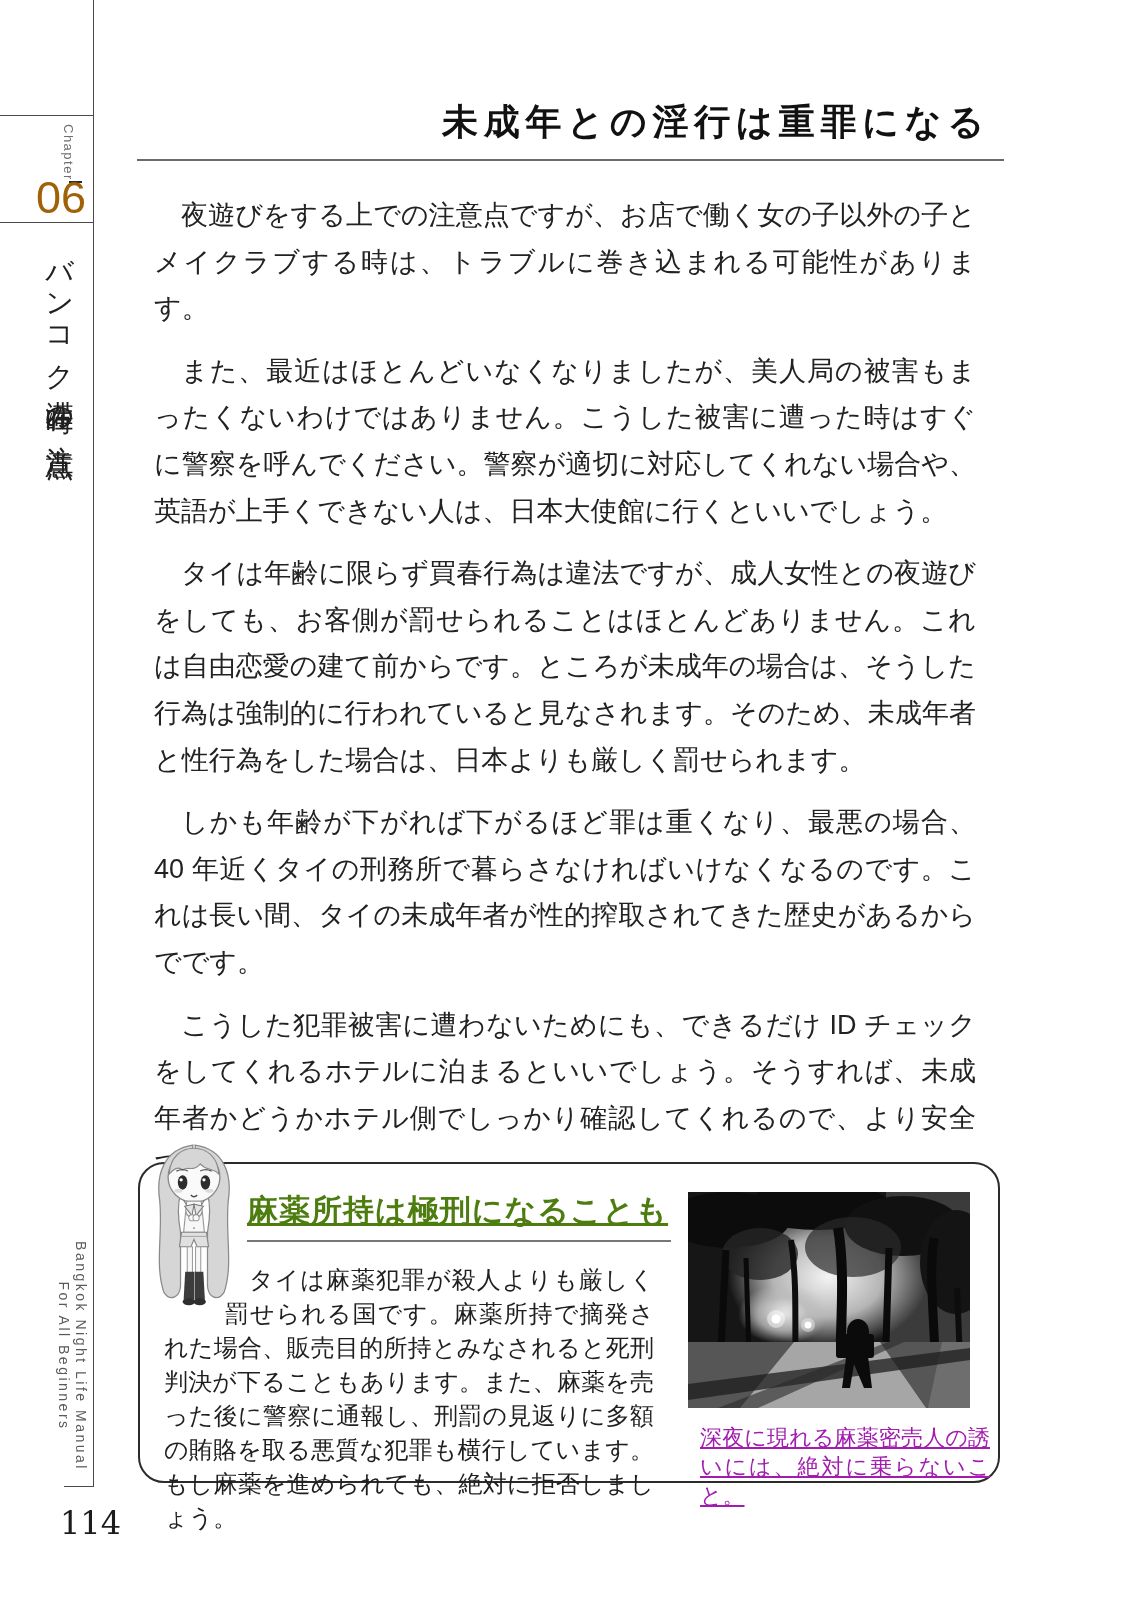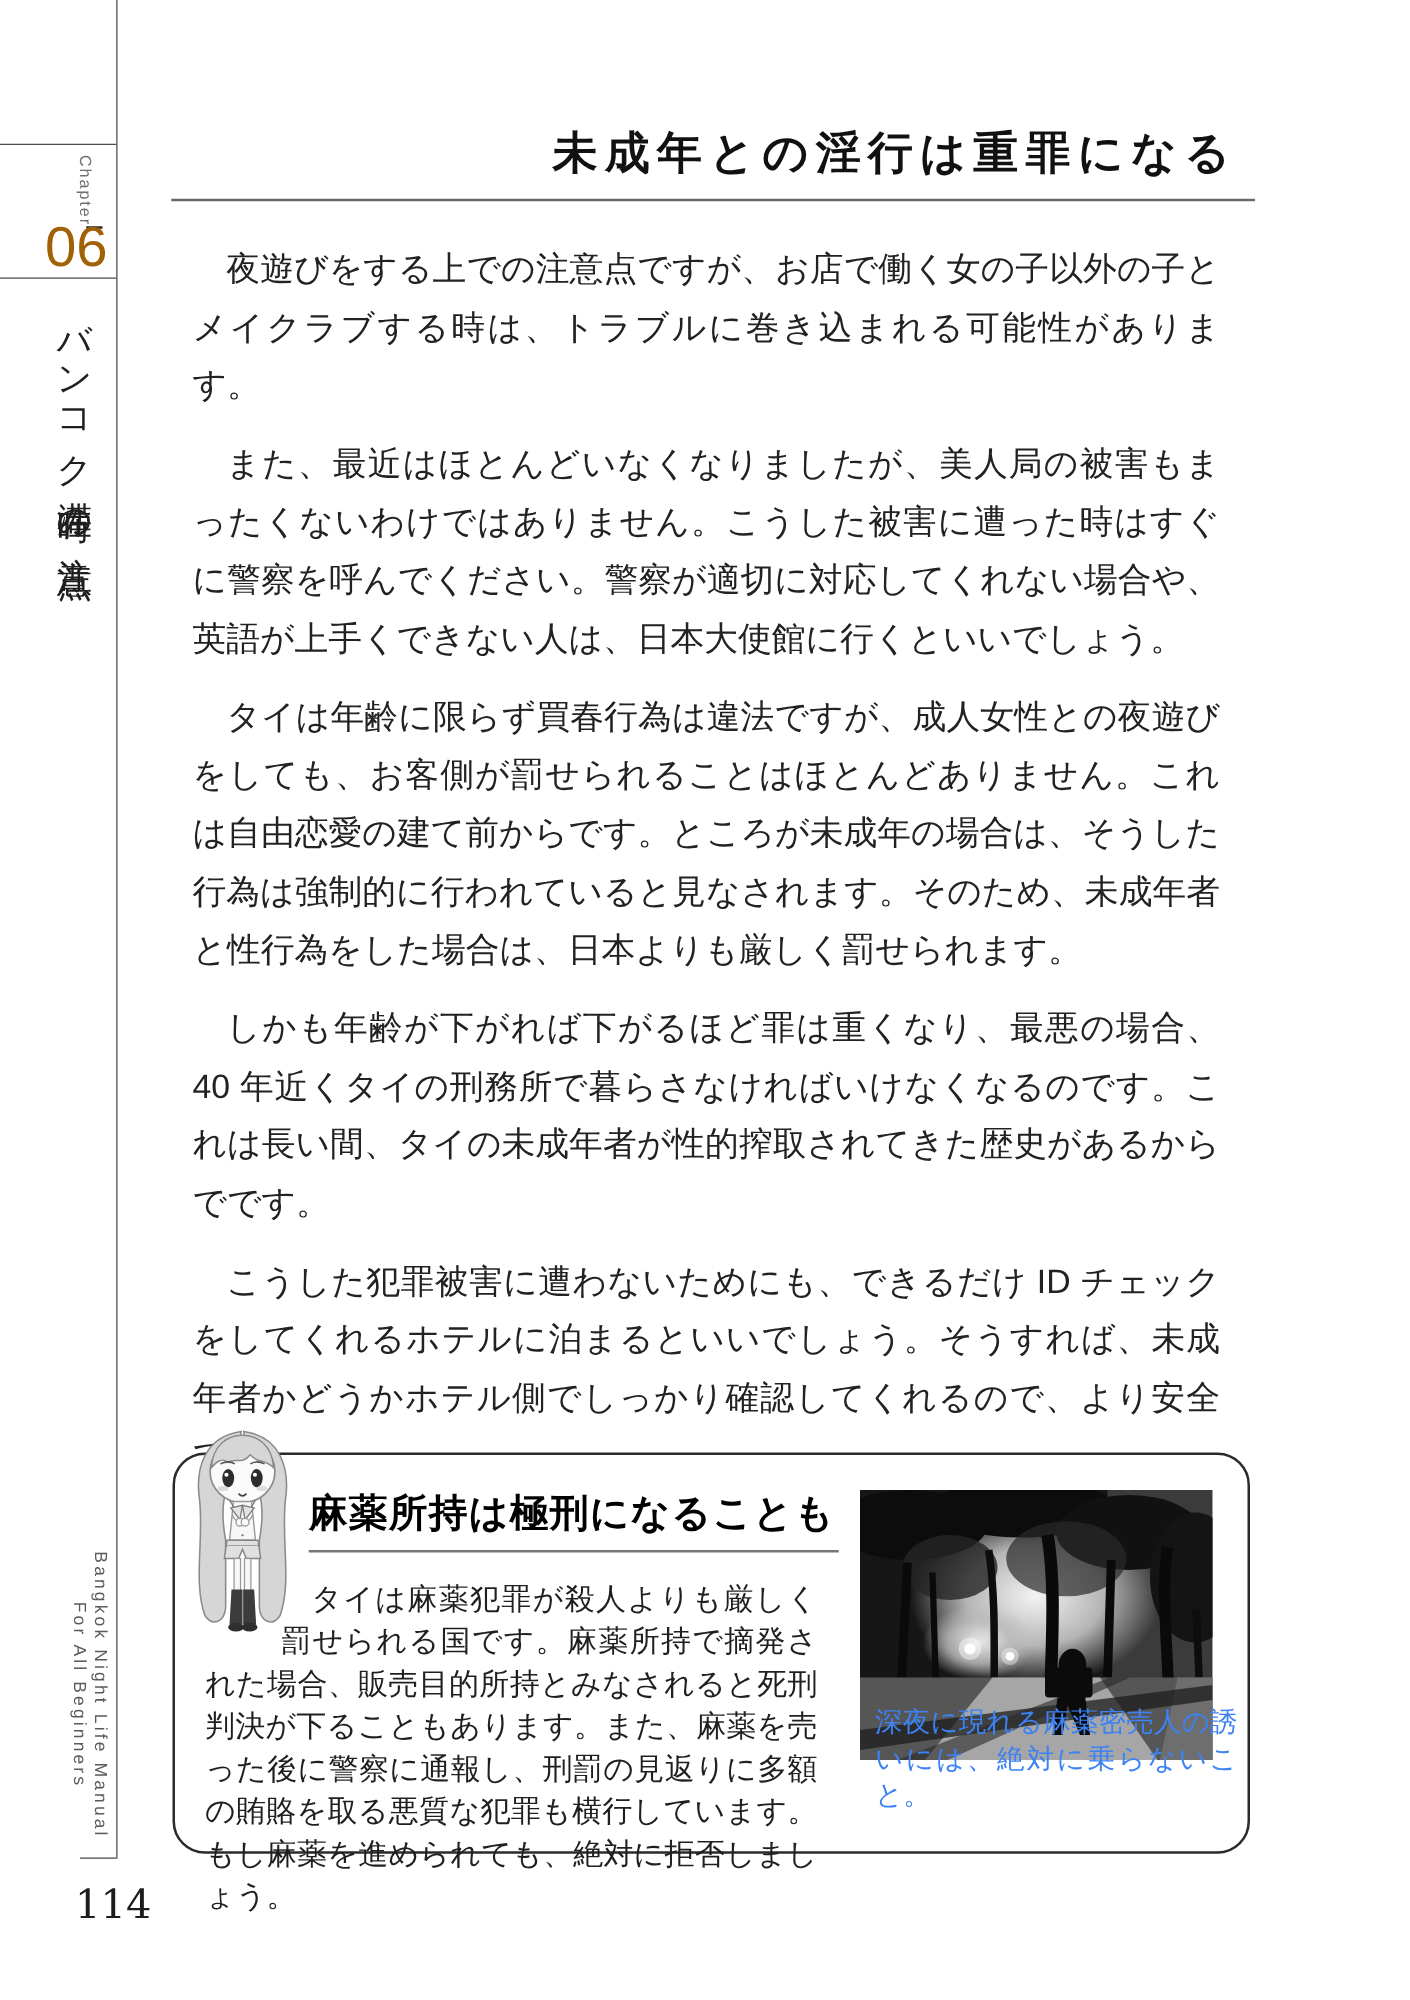--- a/index.html
+++ b/index.html
@@ -59,33 +59,33 @@
   .article-body p { text-indent:1em; margin:16px; }
 
   
   .info-box {
     left:138px; top:1162px; width:862px; height:321px;
     border:2px solid #2b2b2b; border-radius:26px; background:#fff;
   }
   .mascot { left:146px; top:1141px; width:96px; height:168px; }
   .box-title {
     left:247px; top:1190px;
-    font-size:31px; font-weight:bold; color:#000000; letter-spacing:1px; white-space:nowrap;
+    font-size:31px; font-weight:bold; color:#4d7c0f; letter-spacing:1px; white-space:nowrap;text-decoration:underline;
   }
   .box-title-rule { left:247px; top:1240px; width:424px; height:2px; background:#777; }
   .box-body {
     left:152px; top:1251px; width:514px;
     font-size:24px; line-height:34px; text-align:justify; color:#1f1f1f;
   }
   .girl-spacer { float:left; width:73px; height:66px; }
   .box-body p { text-indent:1em; margin:12px; }
   .box-photo { left:688px; top:1192px; width:282px; height:216px; }
   .box-caption {
-    left:700px; top:1363px; width:290px;
-    font-size:22px; line-height:29px; text-align:justify; color:#3b82f6;
+    left:700px; top:1423px; width:290px;
+    font-size:22px; line-height:29px; text-align:justify; color:#a21caf;text-decoration:underline;
   }
 </style>
 </head>
 <body>
 
 <div class="abs v-rule"></div>
 <div class="abs tab-line-top"></div>
 <div class="abs tab-line-bot"></div>
 <div class="abs chapter-label">Chapter</div>
 <div class="abs chapter-dash"></div>

